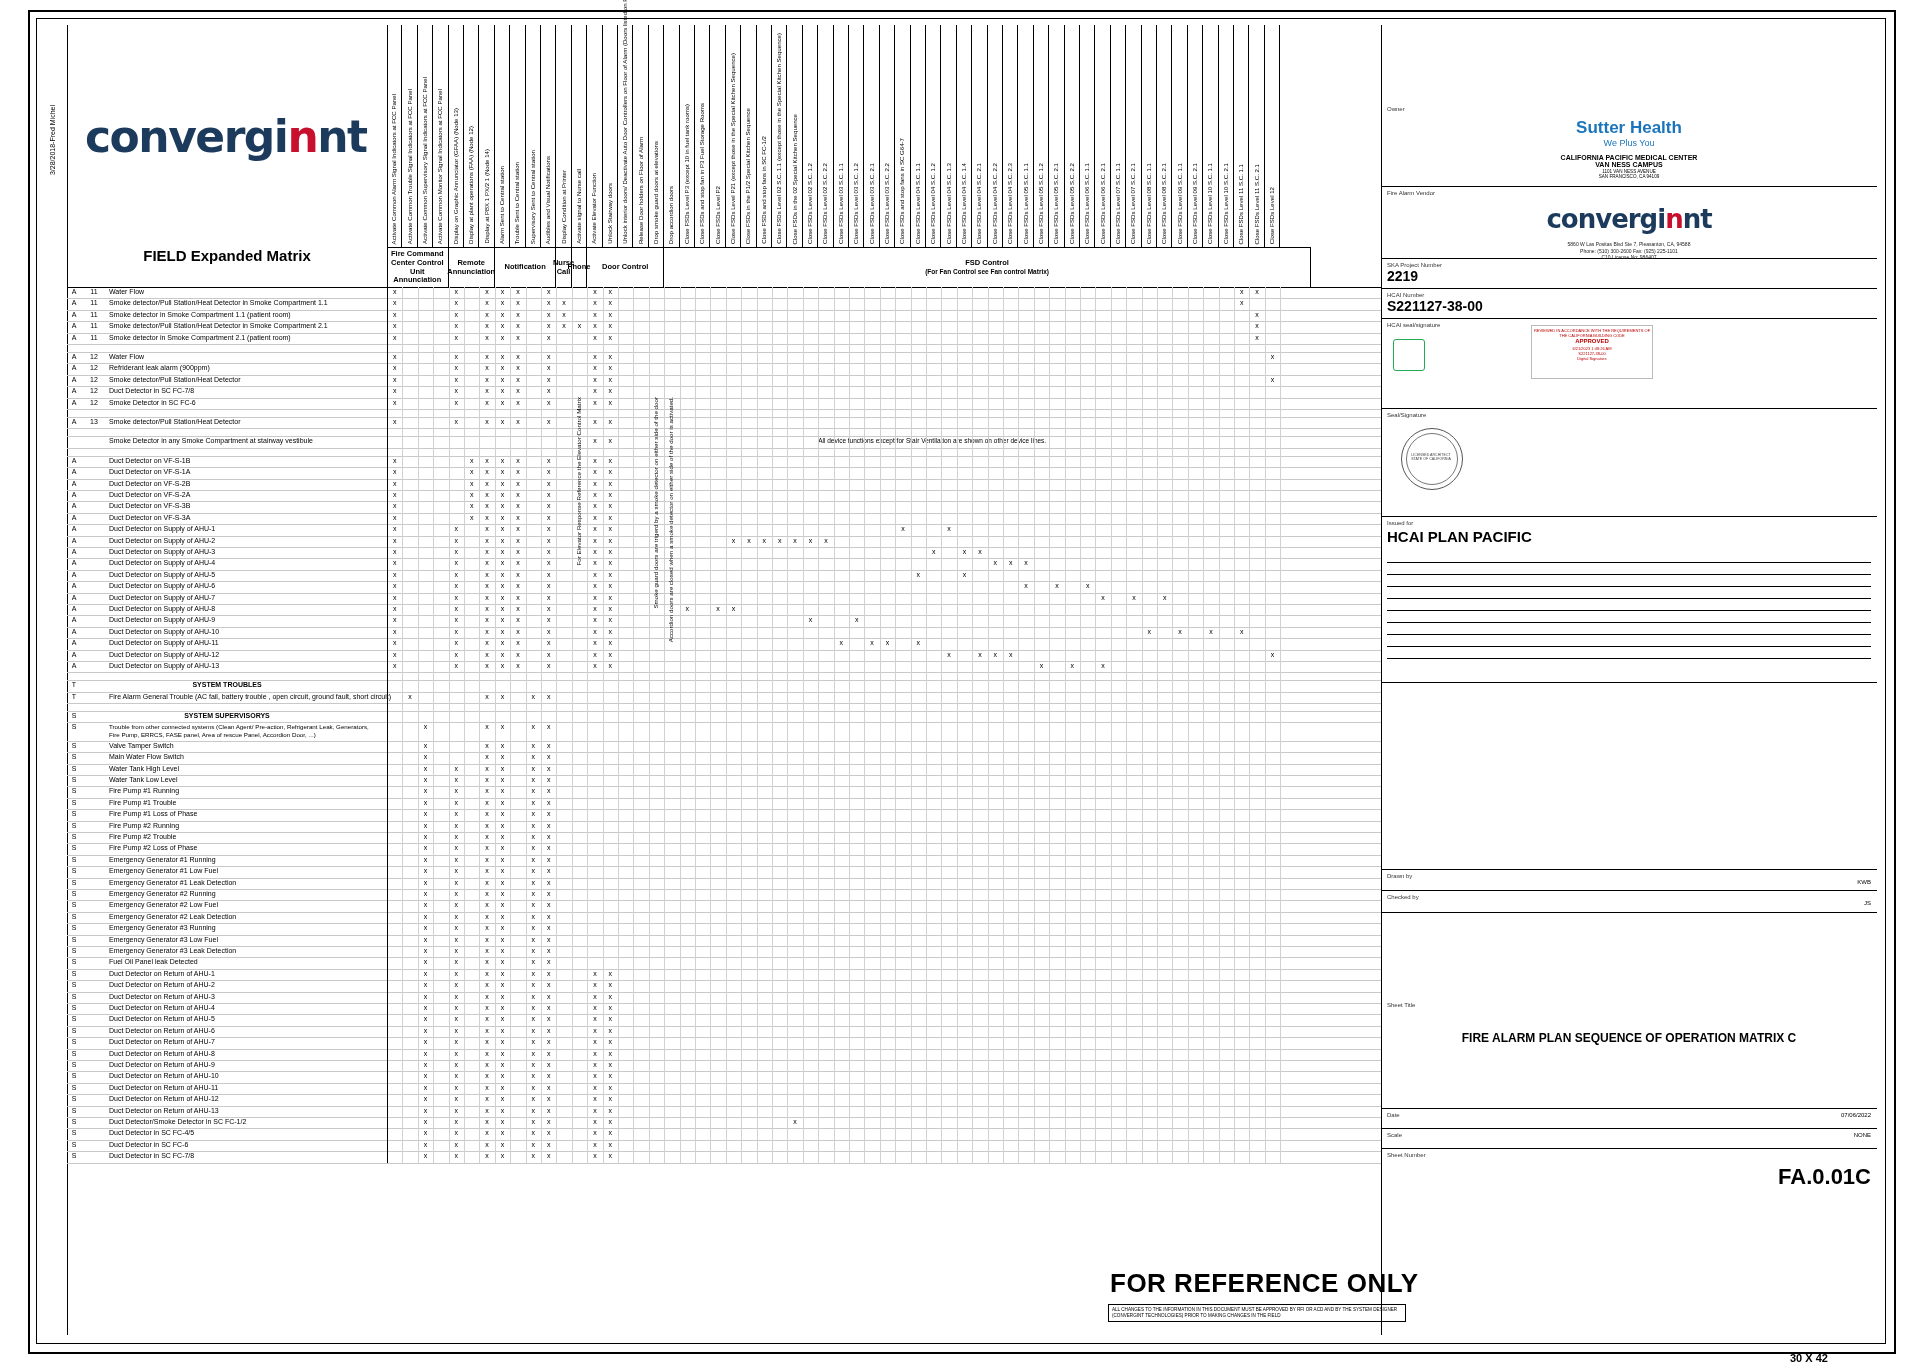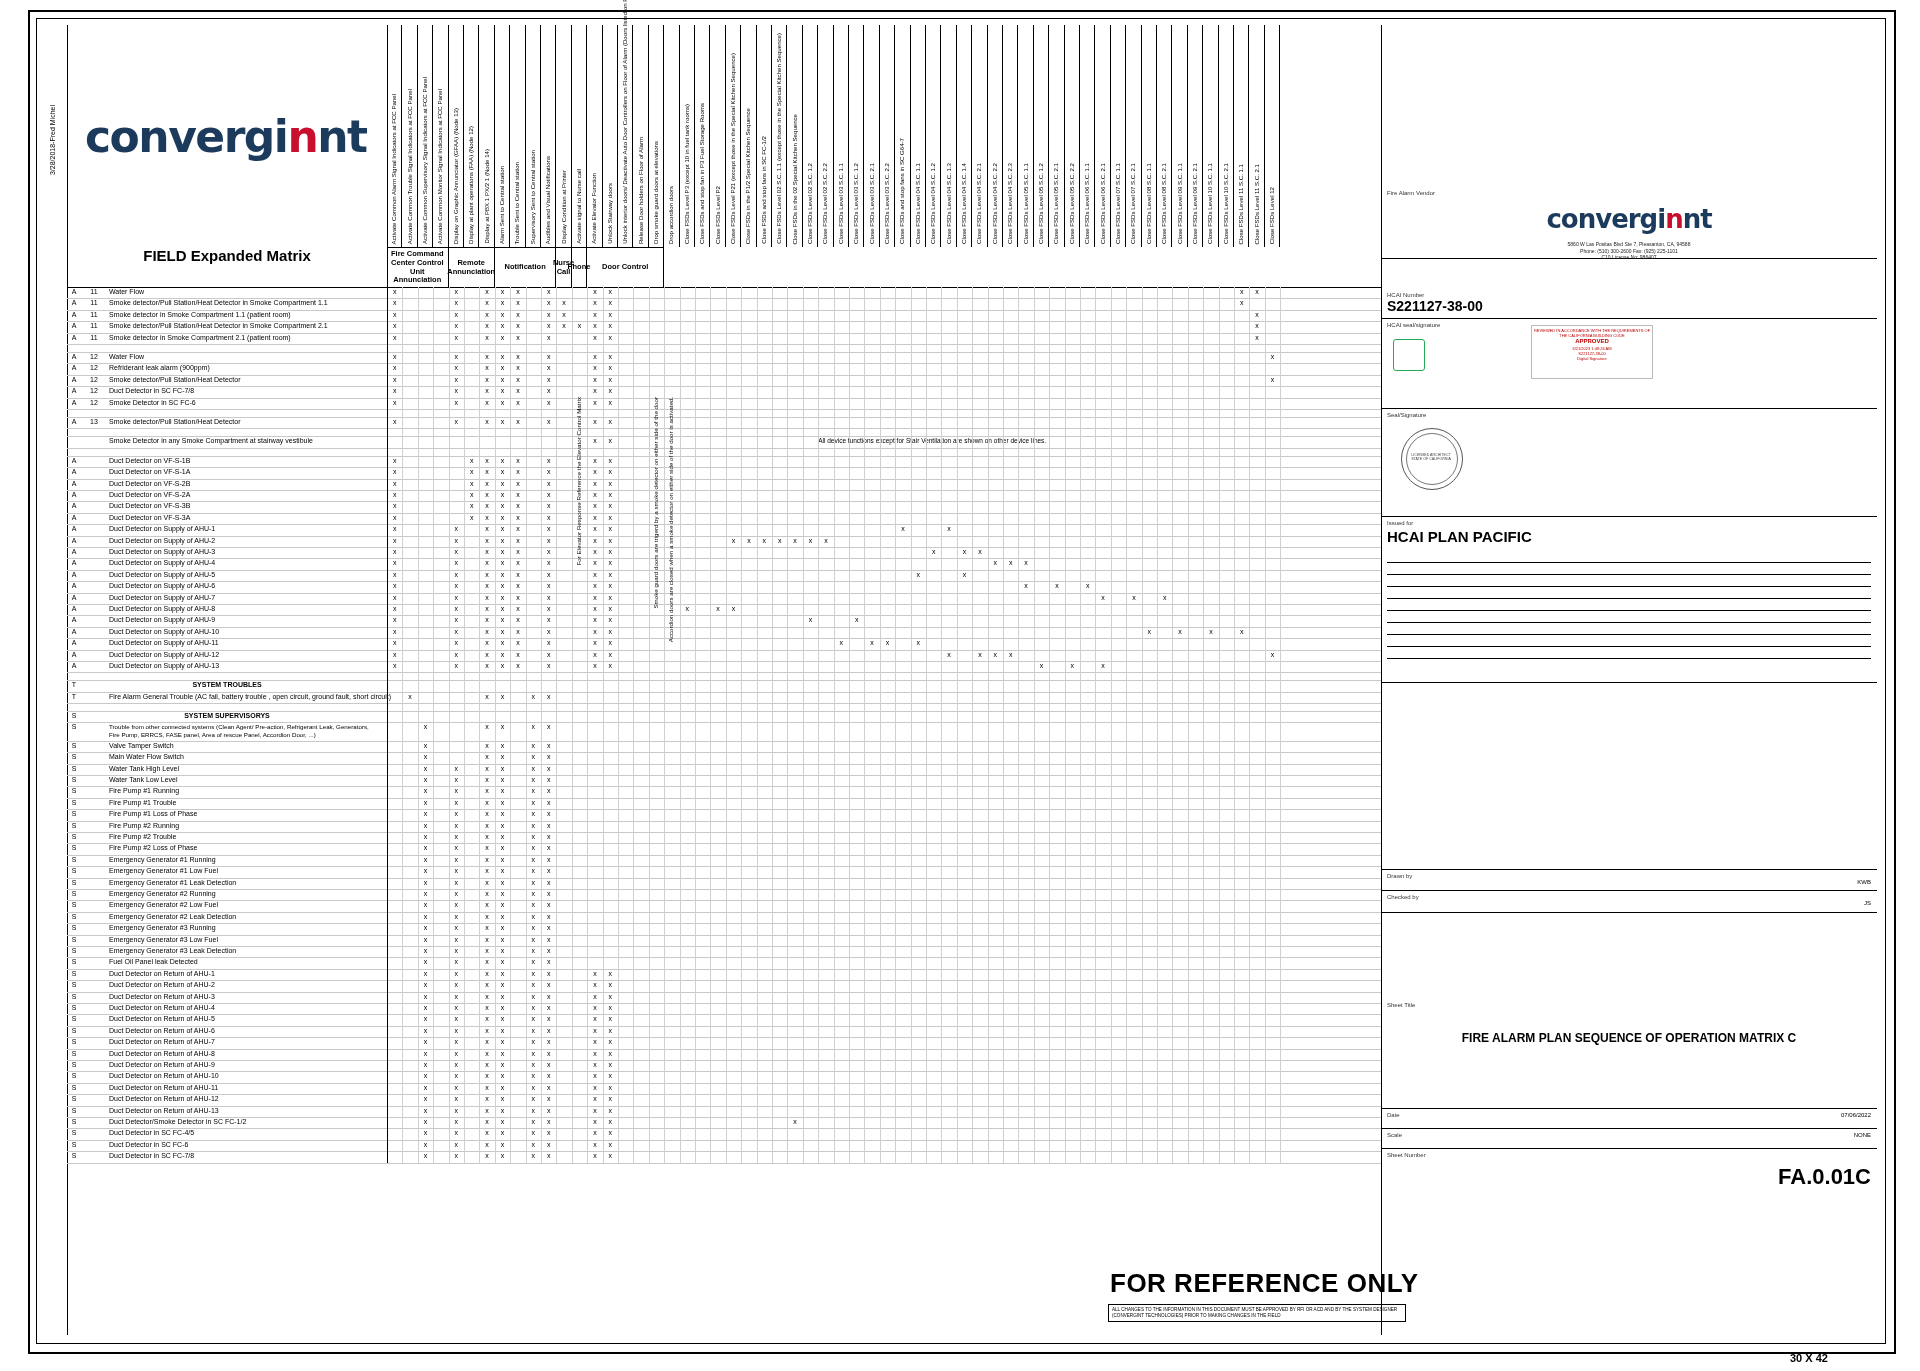--- a/index.html
+++ b/index.html
@@ -272,20 +272,23 @@
             <div>Notification</div>
           </div>
           <div class="grp" style="left: 169.4px; width: 15.4px;">
             <div>Nurse Call</div>
           </div>
           <div class="grp" style="left: 184.8px; width: 15.4px;">
             <div>Phone</div>
           </div>
           <div class="grp" style="left: 200.2px; width: 77px;">
             <div>Door Control</div>
+          </div>
+          <div class="grp" style="left: 277.2px; width: 646.8px;">
+            <div>FSD Control<small>(For Fan Control see Fan control Matrix)</small></div>
           </div>
         </div>
     </div>
 
     <div id="rows">
         <div class="row" style="position: absolute; left: 0px; right: 0px; top: 0px; height: 11.4px;">
           <div class="c-a">A</div>
           <div class="c-n">11</div>
           <div class="c-d">Water Flow</div>
           <div class="x" style="left: 327.7px;">x</div>
@@ -1354,29 +1357,44 @@
         <div class="vgrid dark" style="left: 320px; height: 875.52px;"></div>
         <div class="sideband" style="left: 507.8px; top: 110px;">For Elevator Response Reference the Elevator Control Matrix</div>
         <div class="sideband" style="left: 584.8px; top: 110px;">Smoke guard doors are trigerd by a smoke detector on either side of the door</div>
         <div class="sideband" style="left: 600.2px; top: 110px;">Accordion doors are closed when a smoke detector on either side of the door is activated.</div>
       </div>
   </div>
 
   <div id="title">
 
 
+    <div class="tb" style="top:78px;height:84px;">
+      <div class="lbl">Owner</div>
+      <div class="sutter" style="margin-top:6px;">
+        <span>Sutter Health</span>
+        <span class="sub">We Plus You</span>
+      </div>
+      <div class="center bold" style="font-size:7px;margin-top:6px;">CALIFORNIA PACIFIC MEDICAL CENTER</div>
+      <div class="center bold" style="font-size:7px;">VAN NESS CAMPUS</div>
+      <div class="center" style="font-size:4.6px;white-space:pre-line;margin-top:1px;">1101 VAN NESS AVENUE
+SAN FRANCISCO, CA 94109</div>
+    </div>
 
     <div class="tb" style="top:162px;height:72px;">
       <div class="lbl">Fire Alarm Vendor</div>
       <div class="cvg" style="margin-top:8px;"><span>convergi</span><span class="dot">n</span><span>nt</span></div>
       <div class="smallgray" style="margin-top:7px;white-space:pre-line;">5860 W Las Positas Blvd Ste 7,  Pleasanton, CA, 94588
 Phone: (510) 300-2600  Fax: (925) 225-1101
 C10 License No: 986407</div>
     </div>
 
+    <div class="tb" style="top:234px;height:30px;">
+      <div class="lbl">SKA Project Number</div>
+      <div class="bignum">2219</div>
+    </div>
 
     <div class="tb" style="top:264px;height:30px;">
       <div class="lbl">HCAI Number</div>
       <div class="bignum">S221127-38-00</div>
     </div>
 
     <div class="tb" style="top:294px;height:90px;">
       <div class="lbl">HCAI seal/signature</div>
       <div style="position:absolute;left:12px;top:20px;width:30px;height:30px;border:1px solid #2a5;border-radius:3px;"></div>
       <div class="stampbox">

